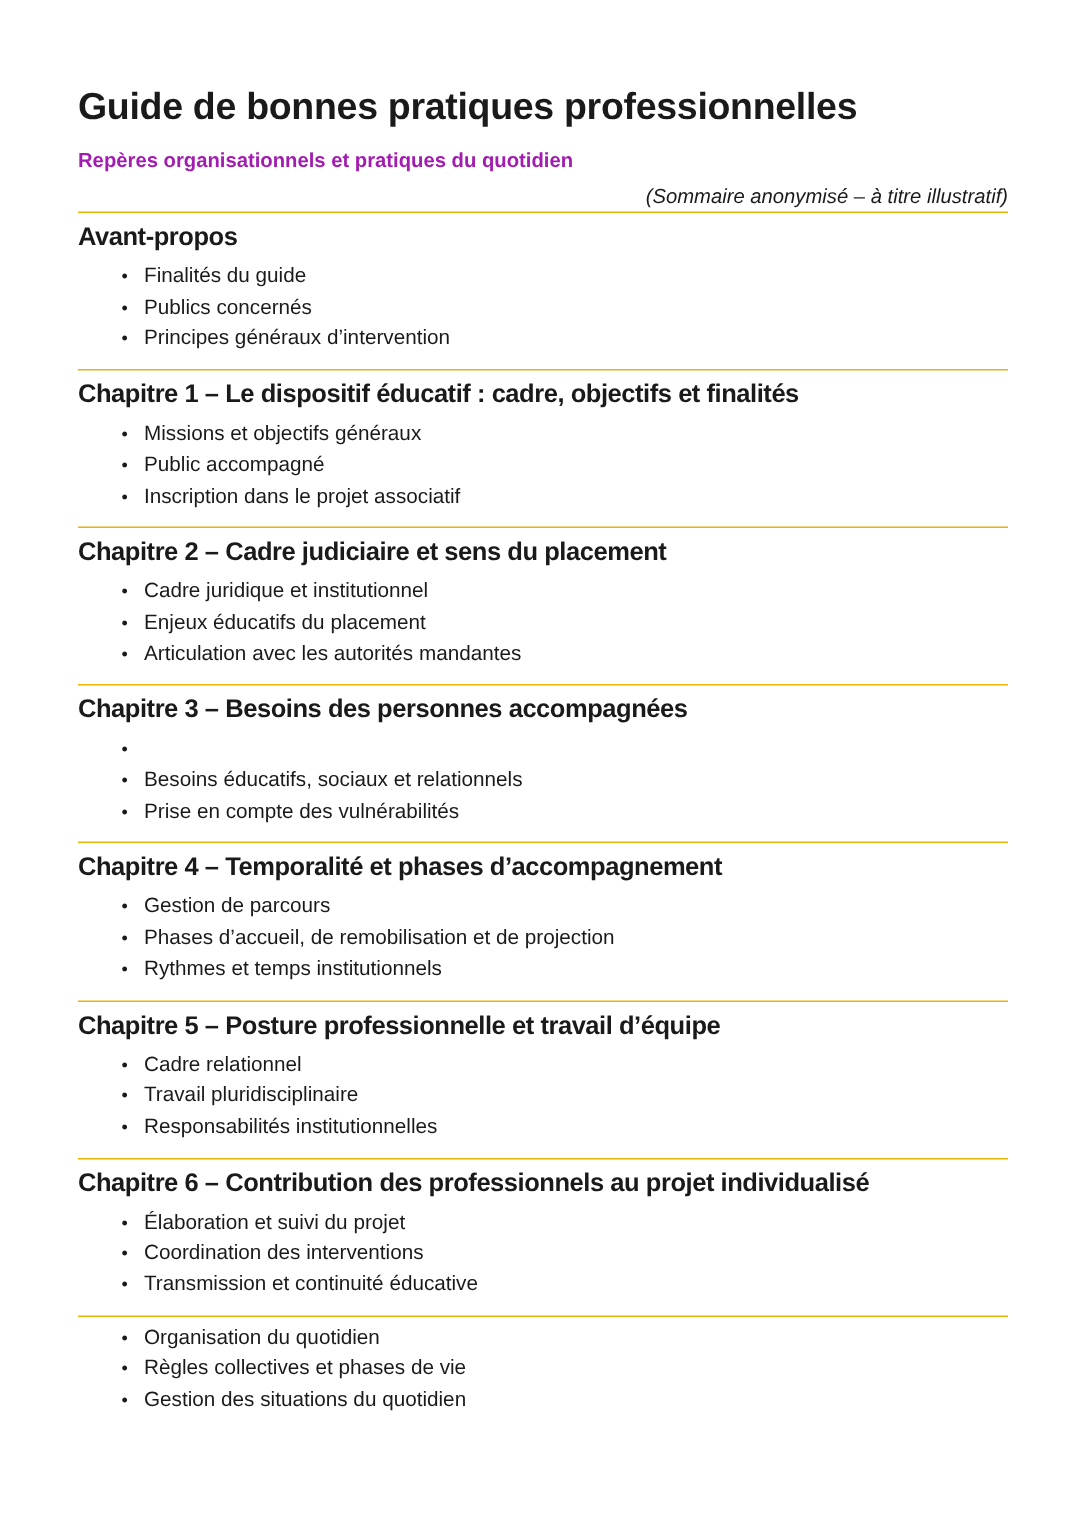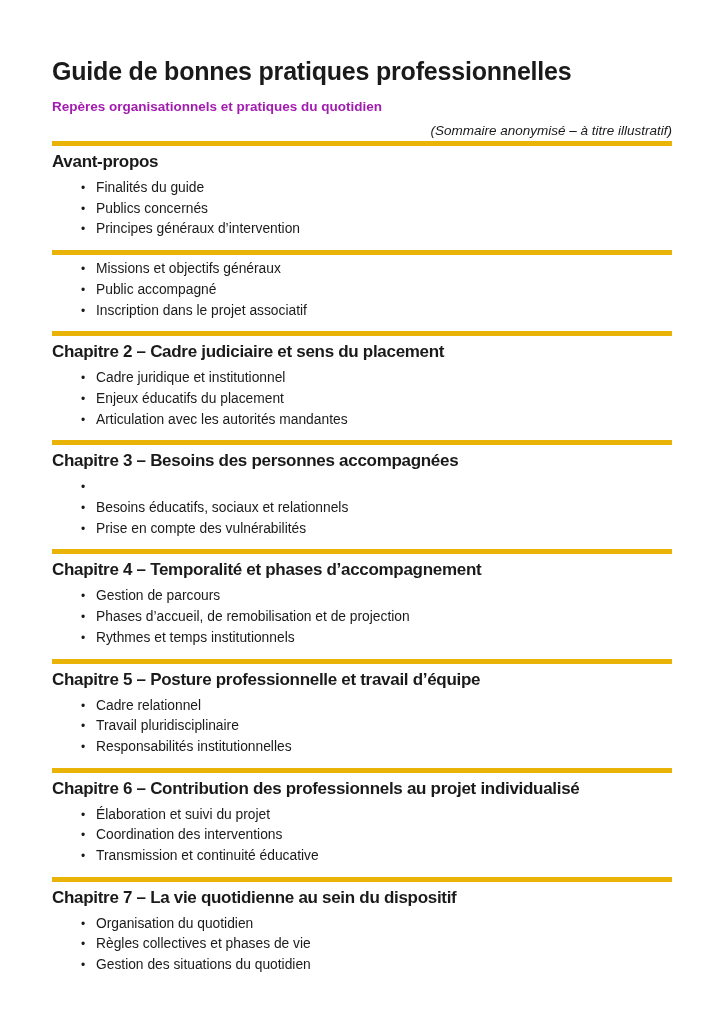--- a/index.html
+++ b/index.html
@@ -33,21 +33,21 @@
     margin: 6px 0 0 0;
     font-size: 13.5px;
     line-height: 18px;
     font-style: italic;
     font-weight: 400;
     color: #1a1a1a;
     text-align: right;
   }
   .toc { margin-top: 0; }
   .toc-section {
-    border-top: 5px solid #eab308;
+    border-top: 1px solid #eab308;
     padding: 4px 0 9px 0;
     margin-top: 1px;
   }
   .toc-heading {
     margin: 0 0 4px 0;
     font-size: 17px;
     line-height: 24px;
     font-weight: 700;
     letter-spacing: -0.3px;
     color: #1a1a1a;
@@ -97,20 +97,21 @@
   </li>
 
   <li class="toc-item">
     <span class="bullet">•</span>
     <span class="item-text">Principes généraux d’intervention</span>
   </li>
 </ul>
   </section>
 
   <section class="toc-section">
+    <h2 class="toc-heading">Chapitre 1 – Le dispositif éducatif : cadre, objectifs et finalités</h2>
     <ul class="toc-list">
   <li class="toc-item">
     <span class="bullet">•</span>
     <span class="item-text">Missions et objectifs généraux</span>
   </li>
 
   <li class="toc-item">
     <span class="bullet">•</span>
     <span class="item-text">Public accompagné</span>
   </li>
@@ -215,21 +216,20 @@
   </li>
 
   <li class="toc-item">
     <span class="bullet">•</span>
     <span class="item-text">Transmission et continuité éducative</span>
   </li>
 </ul>
   </section>
 
   <section class="toc-section">
-    <h2 class="toc-heading">Chapitre 7 – La vie quotidienne au sein du dispositif</h2>
     <ul class="toc-list">
   <li class="toc-item">
     <span class="bullet">•</span>
     <span class="item-text">Organisation du quotidien</span>
   </li>
 
   <li class="toc-item">
     <span class="bullet">•</span>
     <span class="item-text">Règles collectives et phases de vie</span>
   </li>

